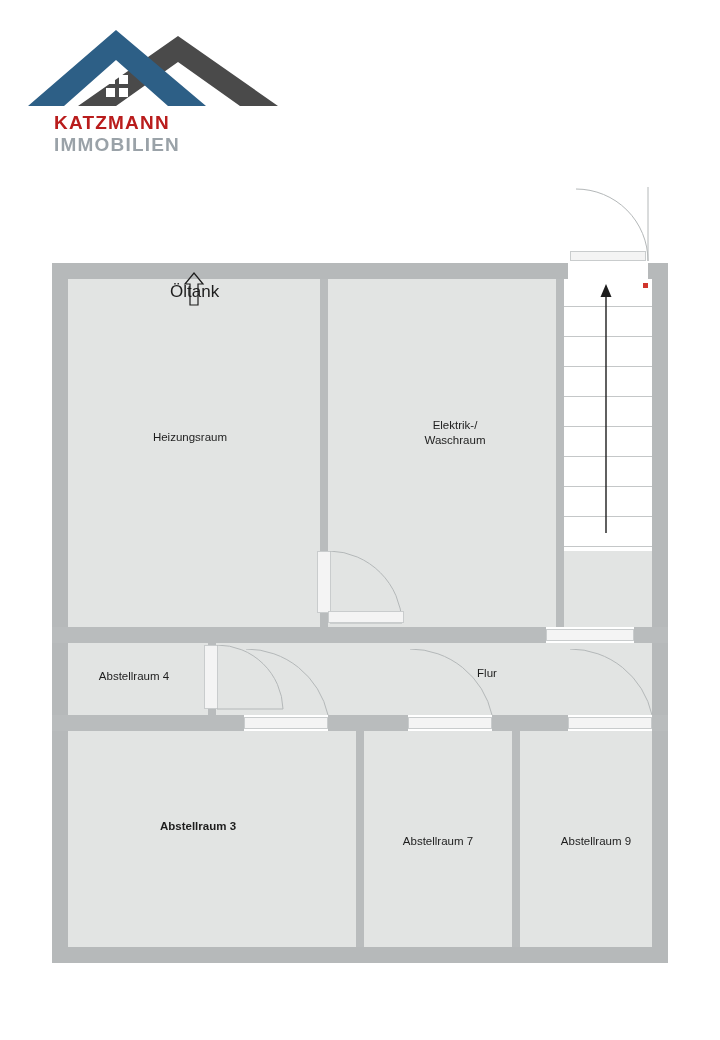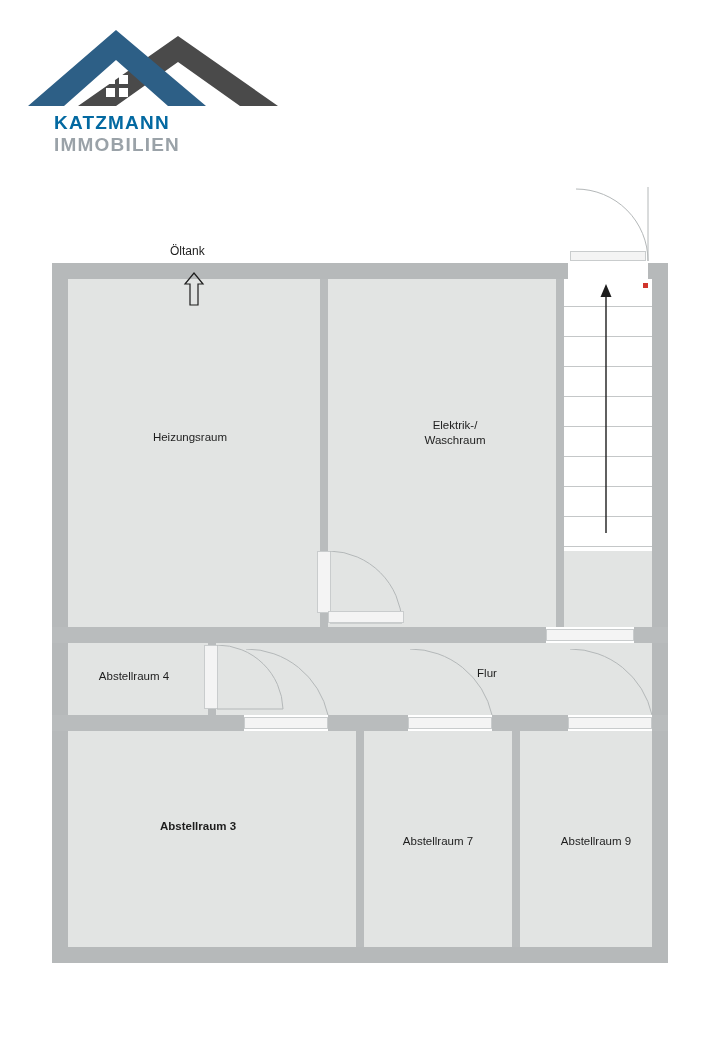--- a/index.html
+++ b/index.html
@@ -25,21 +25,21 @@
   }
   #logo svg { display: block; }
   .logo-text {
     position: absolute;
     left: 26px;
     top: 84px;
     font-size: 19px;
     letter-spacing: 1.2px;
     font-weight: bold;
   }
-  .logo-text .k { color: #0369a1; }
+  .logo-text .k { color: #b91c1c; }
   .logo-text .i { color: #9aa2a8; font-weight: bold; }
 
   
   #plan {
     position: absolute;
     left: 52px;
     top: 263px;
     width: 616px;
     height: 700px;
   }
@@ -100,23 +100,24 @@
   #stair-dot {
     position: absolute;
     width: 5px;
     height: 5px;
     background: #d0342c;
   }
 
   
   #oeltank-label {
     position: absolute;
-    font-size: 12px;
+    font-size: 17px;
     color: #1d1d1d;
     white-space: nowrap;
+    margin-top: 38px;
   }
   #oeltank-arrow { position: absolute; }
 
   
   #entry-door { position: absolute; }
 </style>
 </head>
 <body>
 
 <div id="logo">

